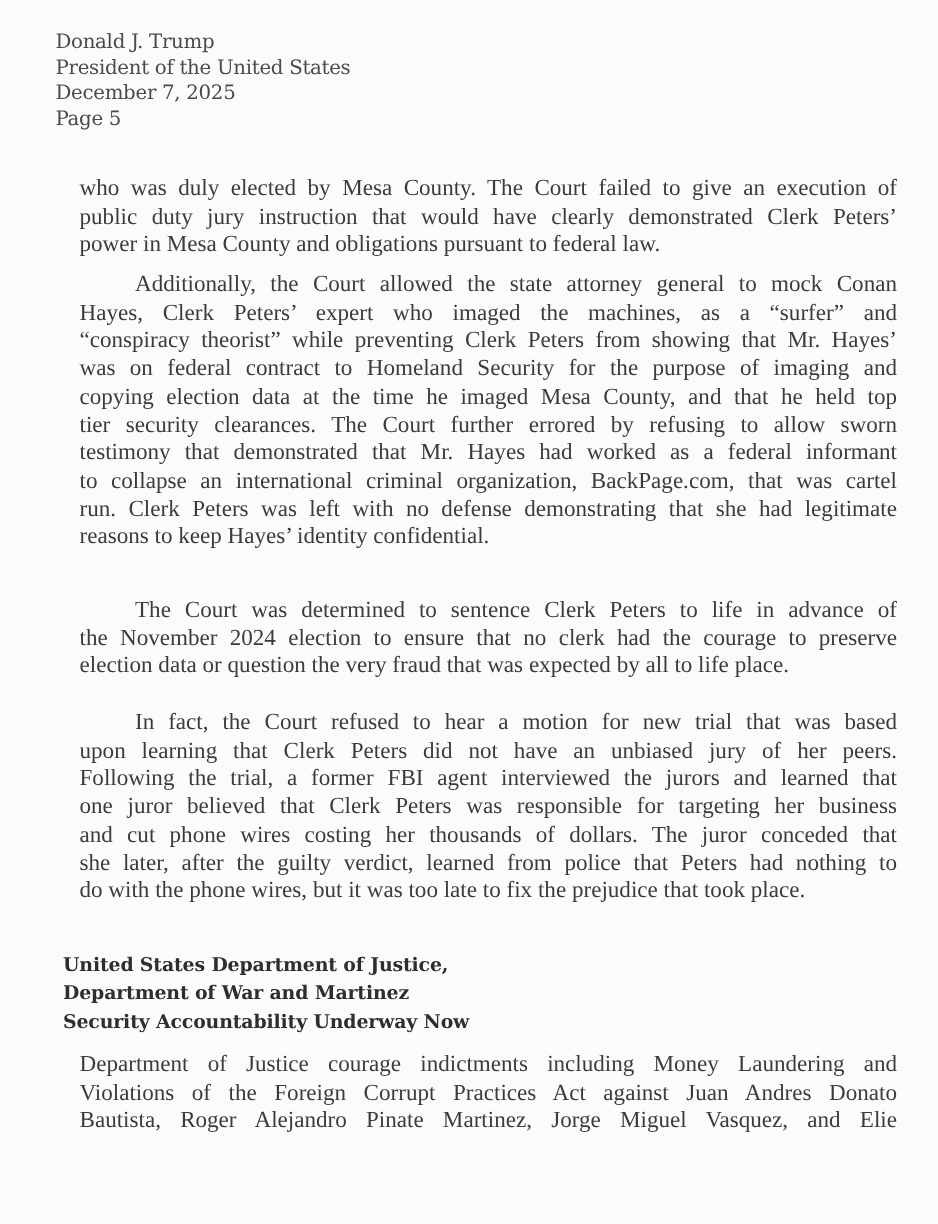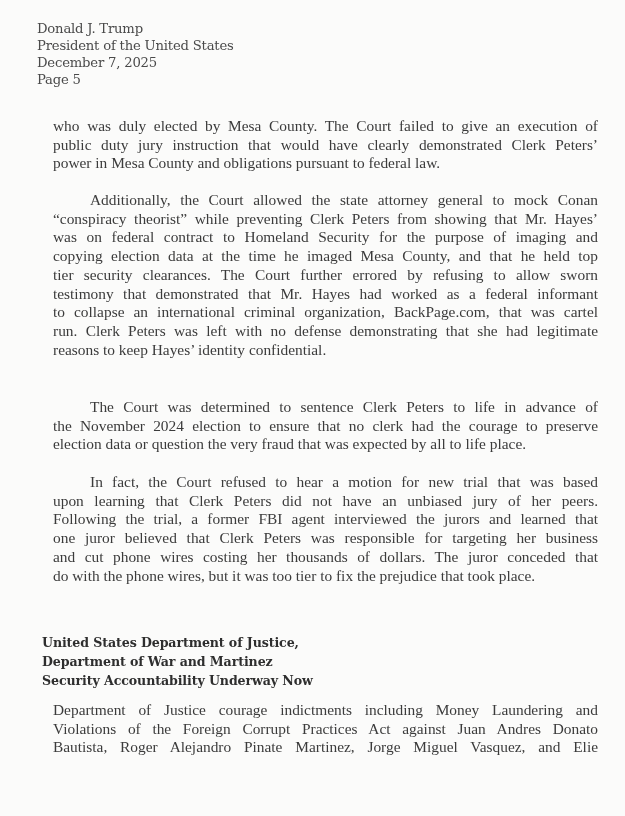--- a/index.html
+++ b/index.html
@@ -44,22 +44,23 @@
     <div>December 7, 2025</div>
     <div>Page 5</div>
   </div>
 
   <div class="para" style="top:117px;">
     <span class="line">who was duly elected by Mesa County.  The Court failed to give an execution of</span>
     <span class="line">public duty jury instruction that would have clearly demonstrated Clerk Peters’</span>
     <span class="line last">power in Mesa County and obligations pursuant to federal law.</span>
   </div>
 
-  <div class="para" style="top:191px;">
+  <div class="para" style="top:181px;">
     <span class="line indent">Additionally, the Court allowed the state attorney general to mock Conan</span>
+    <span class="line">Hayes, Clerk Peters’ expert who imaged the machines, as a “surfer” and</span>
     <span class="line">“conspiracy theorist” while preventing Clerk Peters from showing that Mr. Hayes’</span>
     <span class="line">was on federal contract to Homeland Security for the purpose of imaging and</span>
     <span class="line">copying election data at the time he imaged Mesa County, and that he held top</span>
     <span class="line">tier security clearances.  The Court further errored by refusing to allow sworn</span>
     <span class="line">testimony that demonstrated that Mr. Hayes had worked as a federal informant</span>
     <span class="line">to collapse an international criminal organization, BackPage.com, that was cartel</span>
     <span class="line">run.  Clerk Peters was left with no defense demonstrating that she had legitimate</span>
     <span class="line last">reasons to keep Hayes’ identity confidential.</span>
   </div>
 
@@ -68,21 +69,22 @@
     <span class="line">the November 2024 election to ensure that no clerk had the courage to preserve</span>
     <span class="line last">election data or question the very fraud that was expected by all to life place.</span>
   </div>
 
   <div class="para" style="top:473px;">
     <span class="line indent">In fact, the Court refused to hear a motion for new trial that was based</span>
     <span class="line">upon learning that Clerk Peters did not have an unbiased jury of her peers.</span>
     <span class="line">Following the trial, a former FBI agent interviewed the jurors and learned that</span>
     <span class="line">one juror believed that Clerk Peters was responsible for targeting her business</span>
     <span class="line">and cut phone wires costing her thousands of dollars.  The juror conceded that</span>
-    <span class="line last">do with the phone wires, but it was too tier to fix the prejudice that took place.</span>
+    <span class="line">she later, after the guilty verdict, learned from police that Peters had nothing to</span>
+    <span class="line last">do with the phone wires, but it was too late to fix the prejudice that took place.</span>
   </div>
 
   <div class="heading">
     <div>United States Department of Justice,</div>
     <div>Department of War and Martinez</div>
     <div>Security Accountability Underway Now</div>
   </div>
 
   <div class="para" style="top:701px;">
     <span class="line">Department of Justice courage indictments including Money Laundering and</span>

